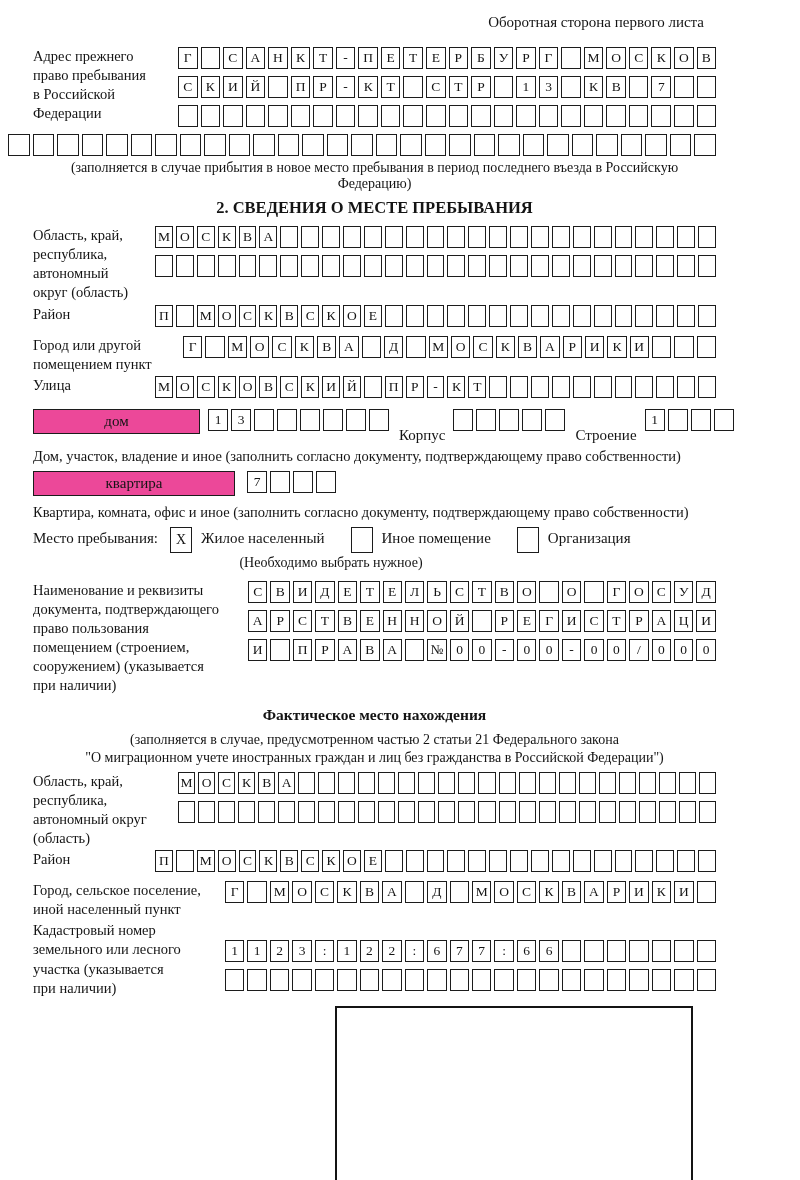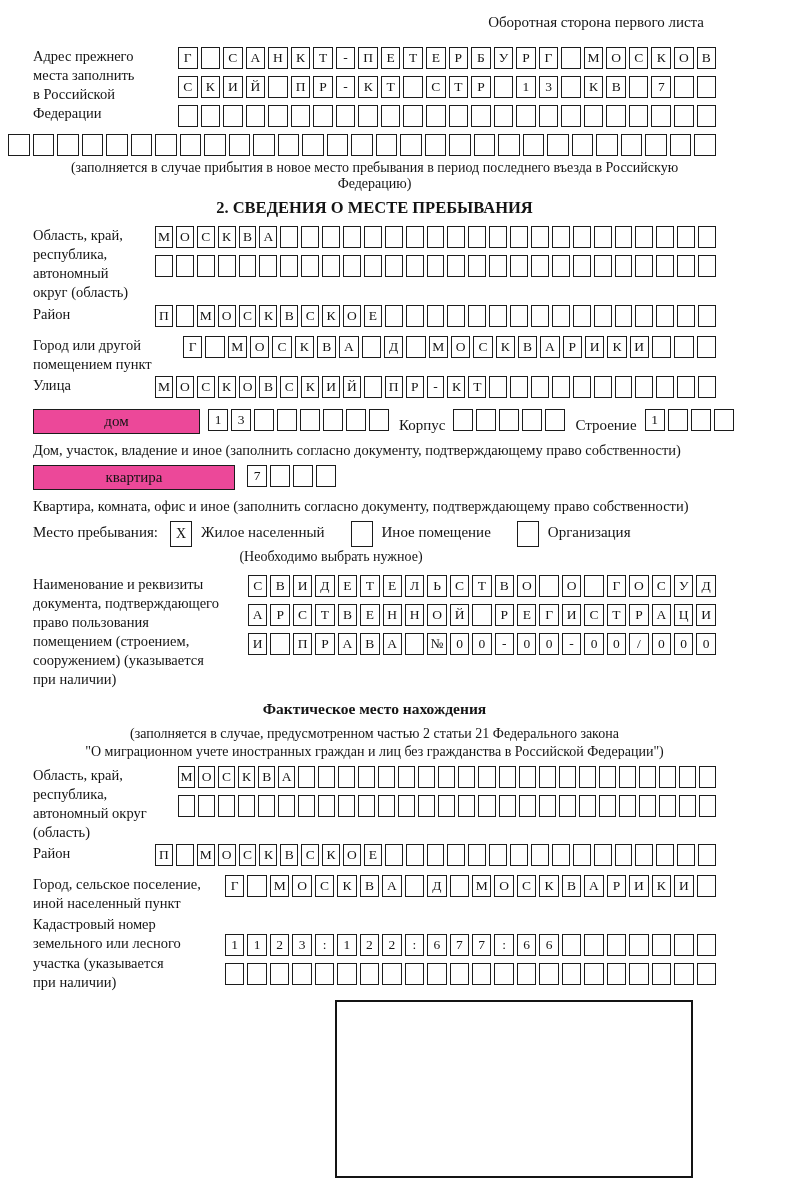--- a/index.html
+++ b/index.html
@@ -9,21 +9,21 @@
   .row{display:flex;align-items:flex-start;}
   .lbl{font-size:14.5px;line-height:1.32;flex:none;}
   .rows{flex:1;min-width:0;}
   .cellrow{display:flex;gap:3px;flex:1;min-width:0;margin-bottom:7px;}
   .cell{flex:1;min-width:0;height:20px;border:1.8px solid #1c1c1c;display:flex;align-items:center;justify-content:center;font-size:13.5px;background:#fff;}
   .fit .cell,.fit.cellrow .cell{flex:none;width:18px;}
   .wbox{border:1.8px solid #1c1c1c;height:23px;display:flex;align-items:center;justify-content:center;font-size:15px;flex:none;background:#ec4899;}
   .note{font-size:14px;text-align:center;margin:0 0 6px 0;}
   .h2{font-weight:bold;text-align:center;font-size:16.5px;margin:2px 0 8px 0;}
   .h3{font-weight:bold;text-align:center;font-size:15.5px;margin:10px 0 8px 0;}
-  .inlbl{font-size:15px;flex:none;margin:8px 8px 0 10px;}
+  .inlbl{font-size:15px;flex:none;margin:18px 8px 0 10px;}
   .cap{font-size:14.5px;margin:-2px 0 6px 0;}
   .checkbox{width:20px;height:24px;border:1.8px solid #1c1c1c;display:inline-flex;align-items:center;justify-content:center;font-size:14px;flex:none;background:#fff;}
   .optlbl{font-size:15px;margin:3px 26px 0 9px;}
   .staylbl{font-size:15px;margin-top:3px;margin-right:12px;}
   .subnote{font-size:14px;margin:2px 0 10px 148px;width:300px;text-align:center;}
   .fullrow{margin-left:-25px;margin-bottom:4px;}
   .markcol{margin-left:auto;width:404px;margin-top:8px;}
   .markbox{width:354px;height:174px;border:2px solid #141414;margin:0 auto 6px auto;background:#fff;}
   .marknote{font-size:14.5px;text-align:center;line-height:1.35;}
   .mt19{margin-top:19px;}
@@ -32,21 +32,21 @@
 </head>
 <body>
 
 <div class="page">
 
   <div class="hdr">Оборотная сторона первого листа</div>
 
   <div class="row">
     <div class="lbl" style="width:145px">
         <div>Адрес прежнего</div>
-        <div>места заполнить</div>
+        <div>право пребывания</div>
         <div>в Российской</div>
         <div>Федерации</div>
       </div>
     <div class="rows">
       <div class="cellrow">
           <span class="cell">Г</span>
           <span class="cell"></span>
           <span class="cell">С</span>
           <span class="cell">А</span>
           <span class="cell">Н</span>

